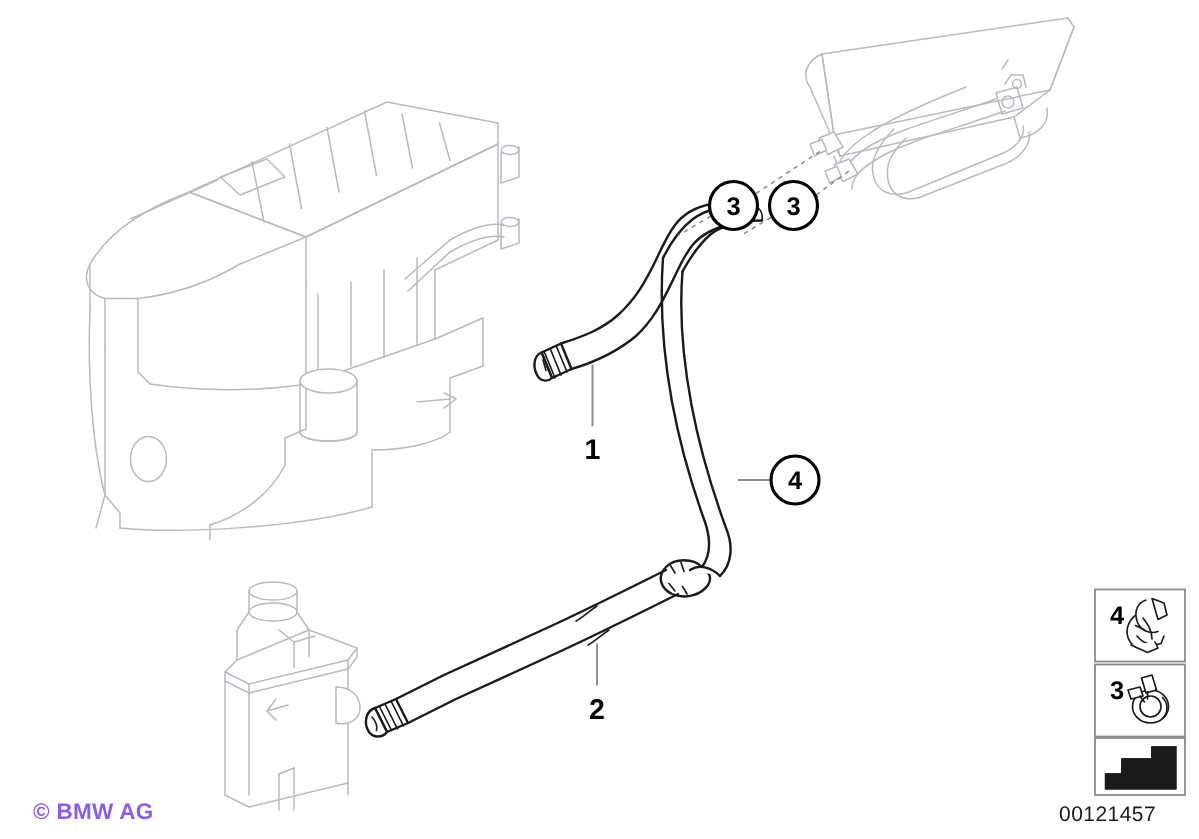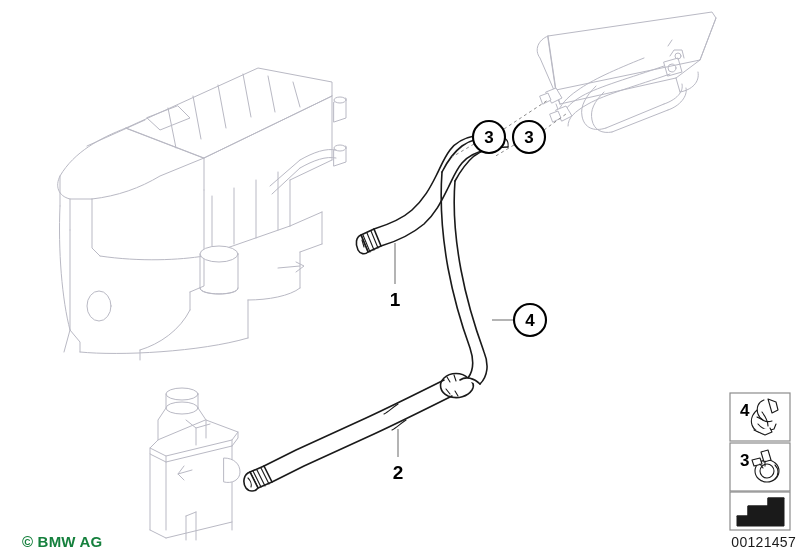--- a/index.html
+++ b/index.html
@@ -25,30 +25,30 @@
     width: 799px;
     height: 559px;
   }
   .copyright {
     position: absolute;
     left: 22px;
     top: 533px;
     font-size: 15px;
     font-weight: bold;
     letter-spacing: 0.2px;
-    color: #15803d;
+    color: #8b5cf6;
     font-family: "Liberation Sans", sans-serif;
     white-space: nowrap;
   }
   .partnumber {
     position: absolute;
     left: 706px;
     top: 534px;
     width: 90px;
-    text-align: right;
+    text-align: left;
     font-size: 14px;
     color: #1a1a1a;
     font-family: "Liberation Sans", sans-serif;
     letter-spacing: 0.3px;
   }
   .callout-num {
     font-family: "Liberation Sans", sans-serif;
     font-weight: bold;
     font-size: 17px;
     fill: #000000;

